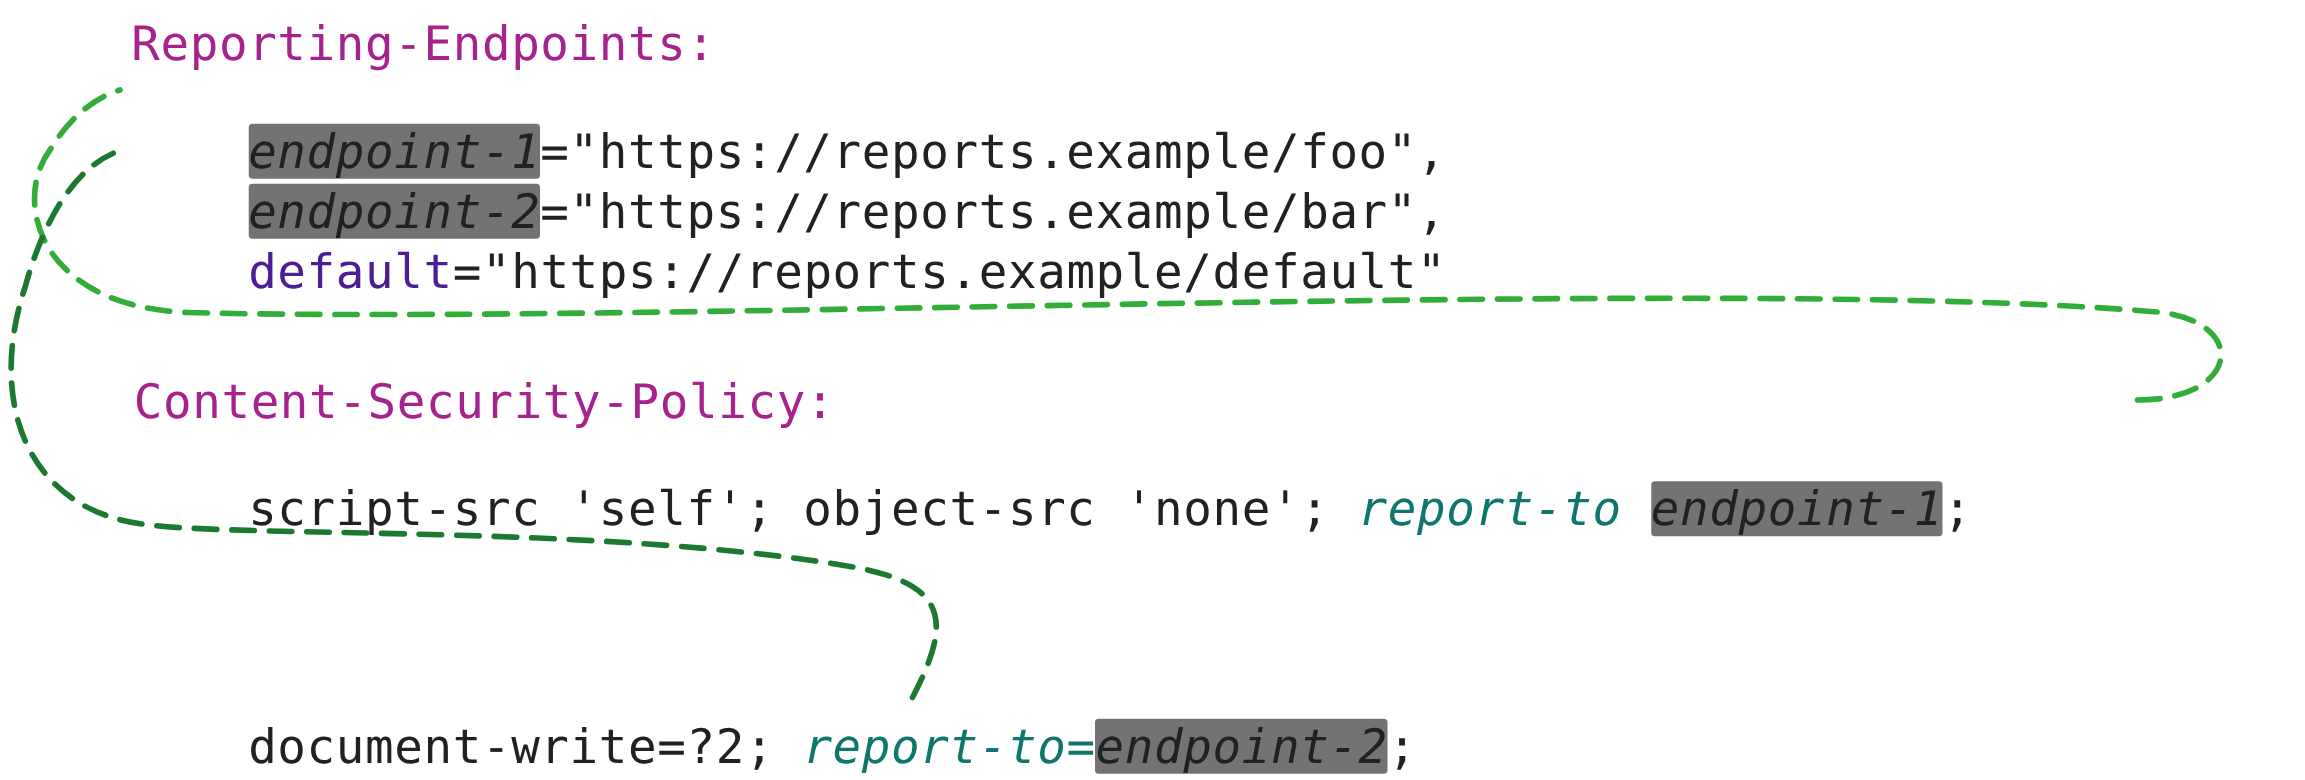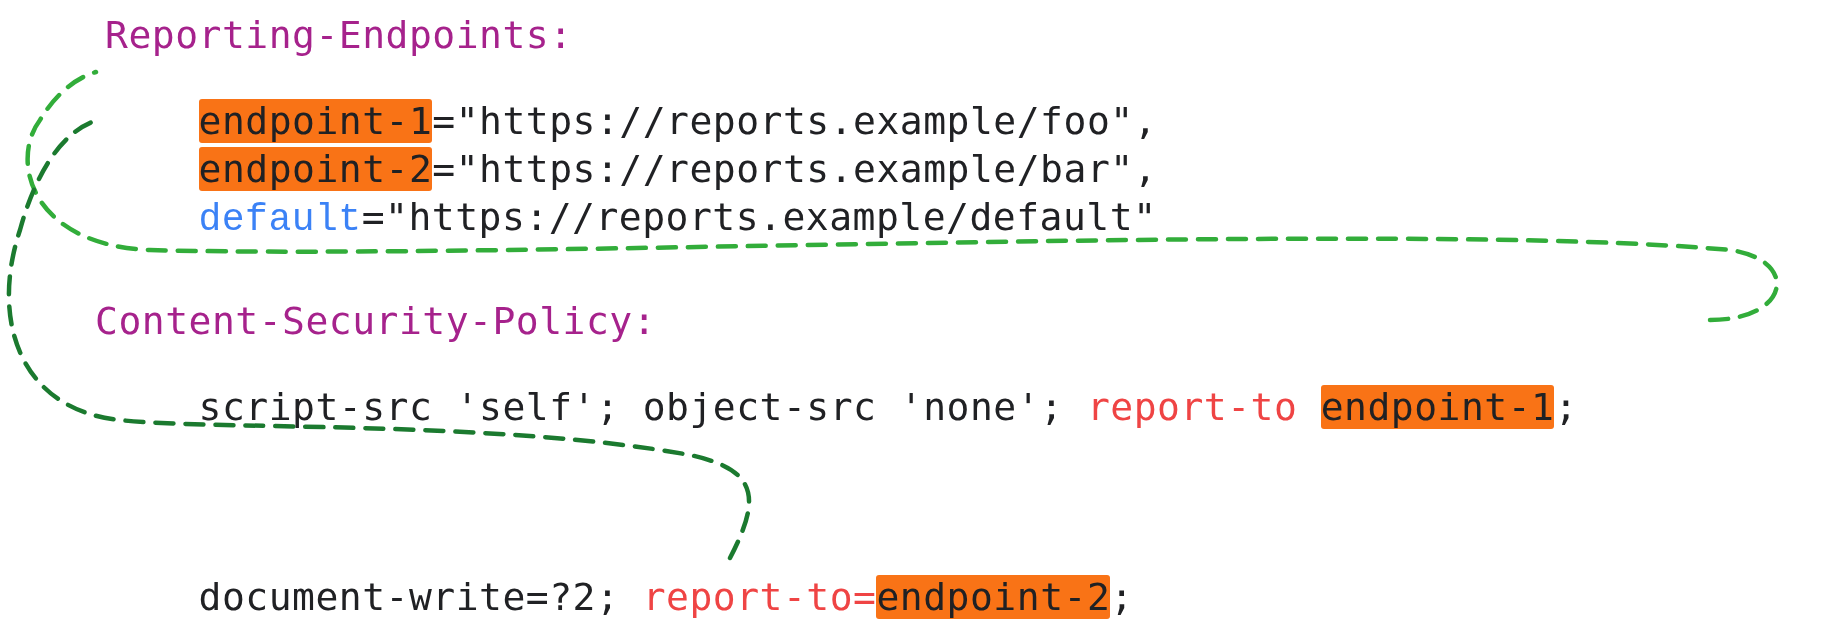--- a/index.html
+++ b/index.html
@@ -19,25 +19,26 @@
     font-size: 38px;
     line-height: 1.0;
     letter-spacing: 0.5px;
   }
   .line {
     position: absolute;
     white-space: pre;
   }
   .header { color: #a6228c; }
   .normal { color: #202124; }
-  .gray   { color: #3b82f6; font-family: Liberation Mono, monospace; }
-  .blue   { color: #ef4444; }
+  .gray   { color: #4c1d95; }
+  .blue   { color: #0f766e; font-style: italic; }
   .hl {
-    background: #f97316;
+    background: #737373;
     border-radius: 3px;
+    font-style: italic;
   }
   svg.connectors {
     position: absolute;
     left: 0;
     top: 0;
     width: 1844px;
     height: 624px;
     pointer-events: none;
   }
 </style>
@@ -68,21 +69,21 @@
   </div>
 
   <div class="line" style="left:105px; top:112px;">
     <span class="hl normal">endpoint-2</span><span class="normal">="https://reports.example/bar",</span>
   </div>
 
   <div class="line" style="left:105px; top:160px;">
     <span class="gray">default</span><span class="normal">="https://reports.example/default"</span>
   </div>
 
-  <div class="line header" style="left:95px; top:302px;">Content-Security-Policy:</div>
+  <div class="line header" style="left:107px; top:302px;">Content-Security-Policy:</div>
 
   <div class="line" style="left:105px; top:350px;">
     <span class="normal">script-src 'self'; object-src 'none'; </span><span class="blue">report-to </span><span class="hl normal">endpoint-1</span><span class="normal">;</span>
   </div>
 
 
   <div class="line" style="left:105px; top:540px;">
     <span class="normal">document-write=?2; </span><span class="blue">report-to=</span><span class="hl normal">endpoint-2</span><span class="normal">;</span>
   </div>
 

